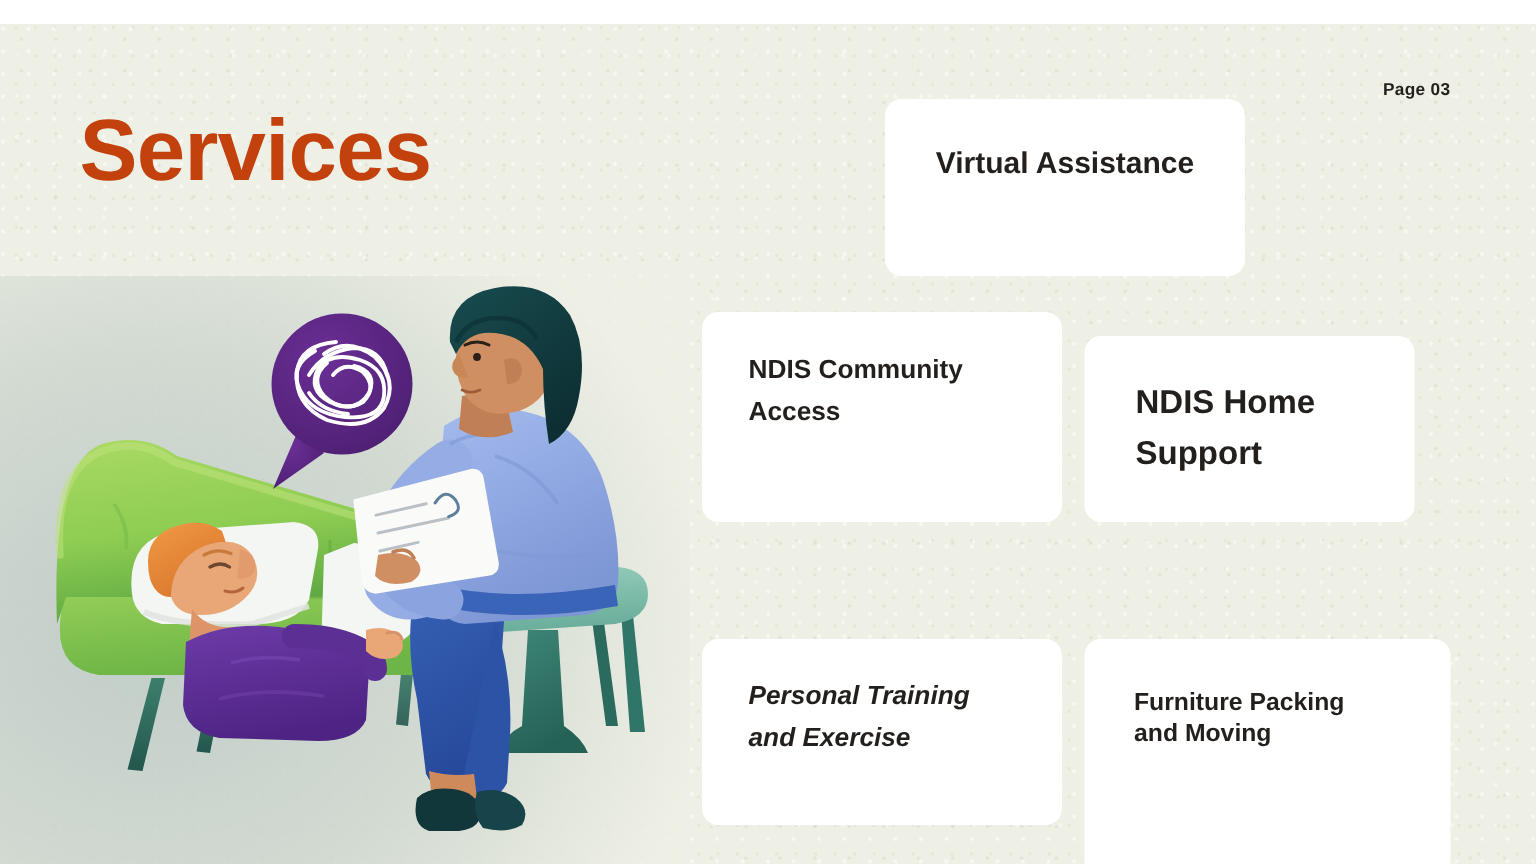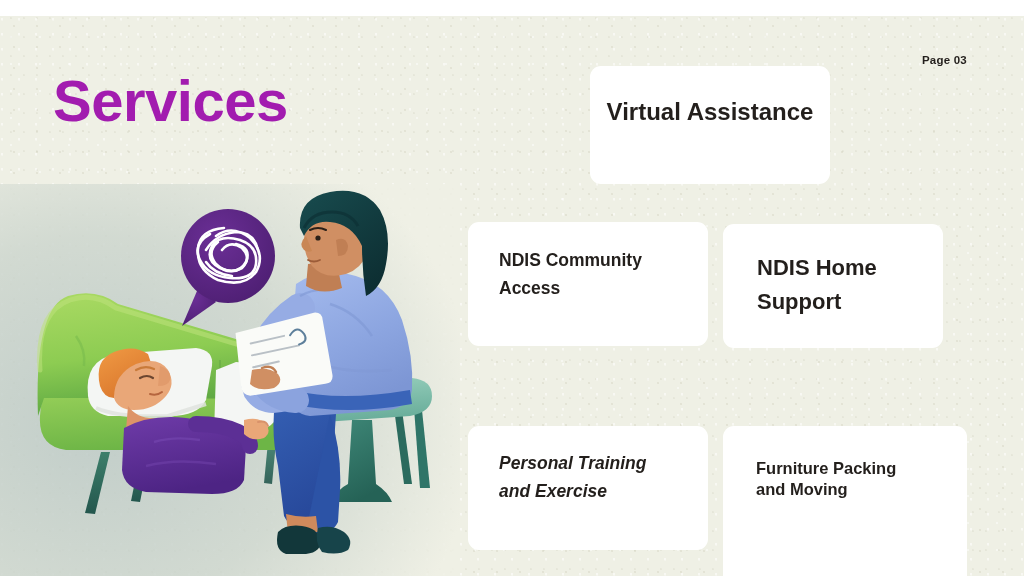--- a/index.html
+++ b/index.html
@@ -46,21 +46,21 @@
     letter-spacing: 0.2px;
   }
 
   
   #page-title {
     position: absolute;
     left: 53px;
     top: 56px;
     font-size: 58px;
     font-weight: bold;
-    color: #a21caf;
+    color: #c2410c;
     letter-spacing: -0.5px;
     line-height: 1;
   }
 
   
   .card {
     position: absolute;
     background: #ffffff;
     border-radius: 11px;
     box-sizing: border-box;
@@ -69,25 +69,25 @@
     position: absolute;
     color: #231f1c;
     font-weight: bold;
     white-space: pre-line;
   }
 
   #card-virtual-assistance { left: 590px; top: 50px; width: 240px; height: 118px; }
   #card-virtual-assistance .card-label {
     left: 0; right: 0; top: 30px;
     text-align: center;
-    font-size: 24px;
+    font-size: 20px;
     line-height: 1.3;
   }
 
-  #card-ndis-community-access { left: 468px; top: 206px; width: 240px; height: 124px; }
+  #card-ndis-community-access { left: 468px; top: 192px; width: 240px; height: 140px; }
   #card-ndis-community-access .card-label {
     left: 31px; top: 24px; right: 16px;
     font-size: 17.5px;
     line-height: 1.62;
   }
 
   #card-ndis-home-support { left: 723px; top: 208px; width: 220px; height: 124px; }
   #card-ndis-home-support .card-label {
     left: 34px; top: 27px; right: 14px;
     font-size: 22px;

